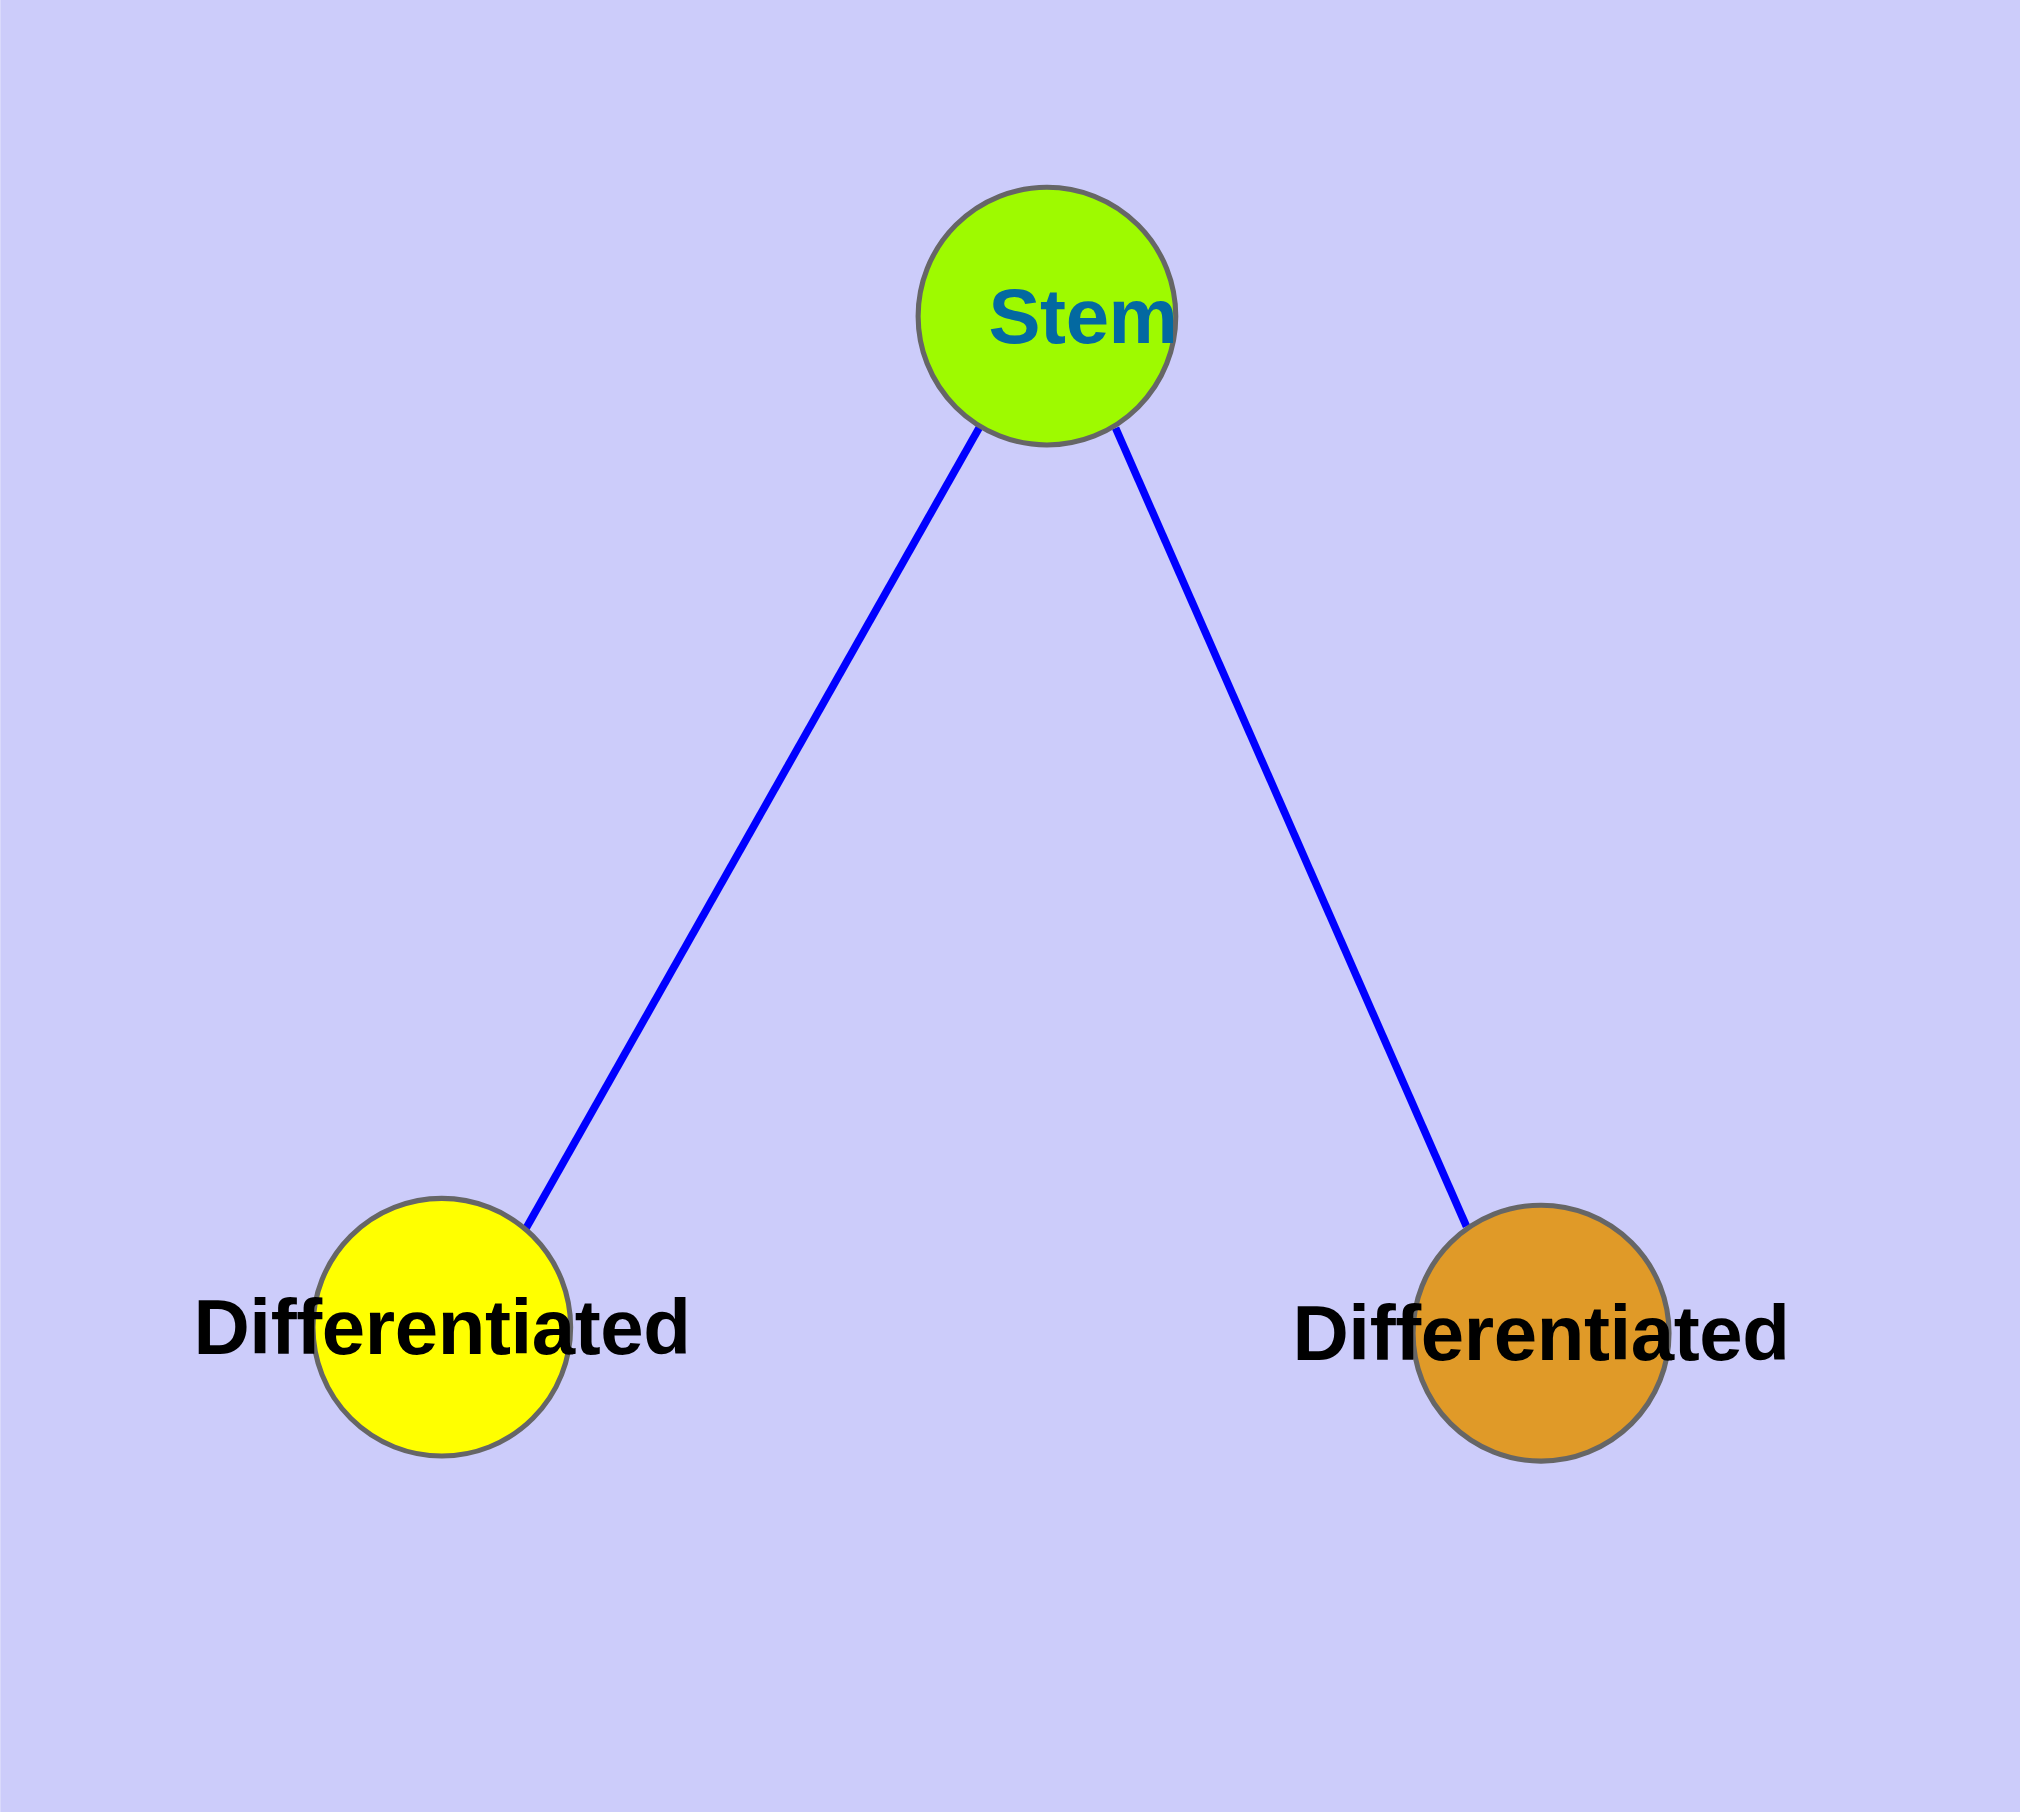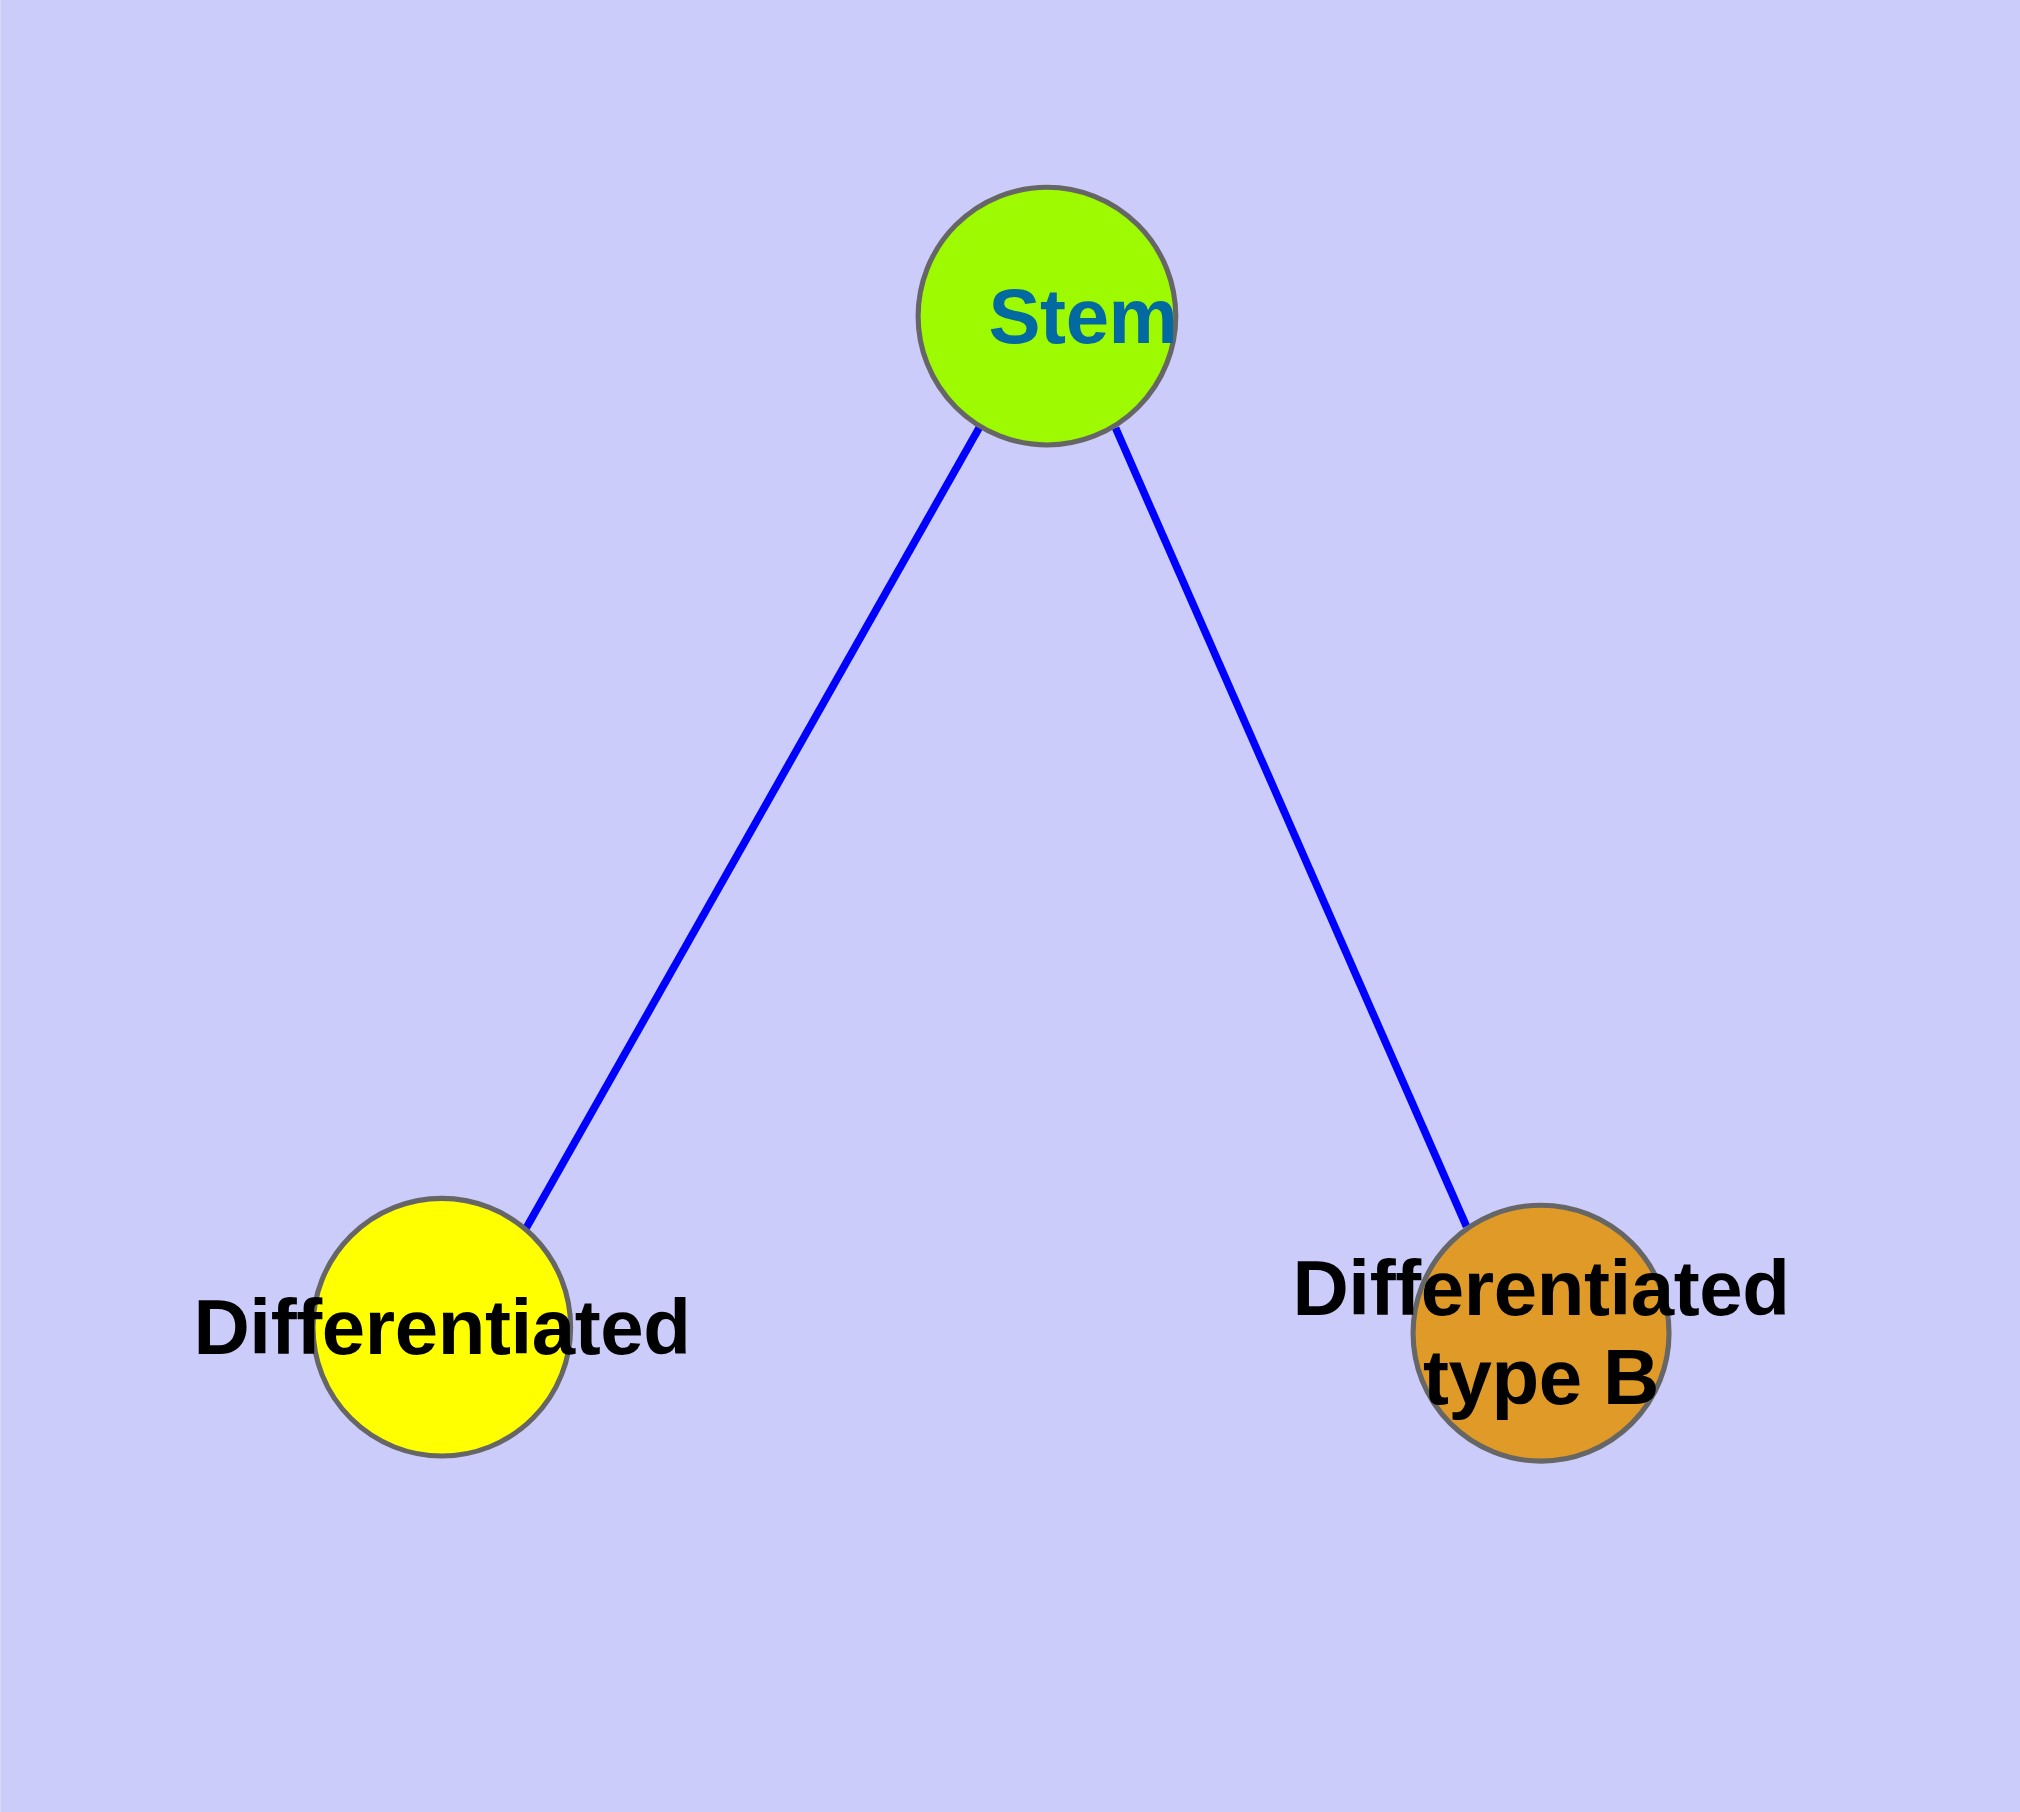--- a/index.html
+++ b/index.html
@@ -50,17 +50,17 @@
     <g id="node-layer">
         <circle cx="1235" cy="373" r="152" fill="#9EFA00" stroke="#666666" stroke-width="6"></circle>
         <circle cx="521" cy="1566" r="152" fill="#FFFF00" stroke="#666666" stroke-width="6"></circle>
         <circle cx="1818" cy="1573" r="151" fill="#E09A28" stroke="#666666" stroke-width="6"></circle>
       </g>
   </svg>
 
   <div id="label-layer">
       <div class="node-label" style="left: 1083px; top: 316px; color: #0369a1; font-size: 78px;"><span>Stem</span></div>
       <div class="node-label" style="left: 442px; top: 1327px; color: rgb(0, 0, 0); font-size: 78px;"><span>Differentiated</span><br></div>
-      <div class="node-label" style="left: 1541px; top: 1333px; color: rgb(0, 0, 0); font-size: 78px;"><span>Differentiated</span><br><span>type B</span></div>
+      <div class="node-label" style="left: 1541px; top: 1333px; color: rgb(0, 0, 0); font-size: 78px;"><span>Differentiated</span><br></div>
     </div>
 
 </div>
 
 
 </body></html>

